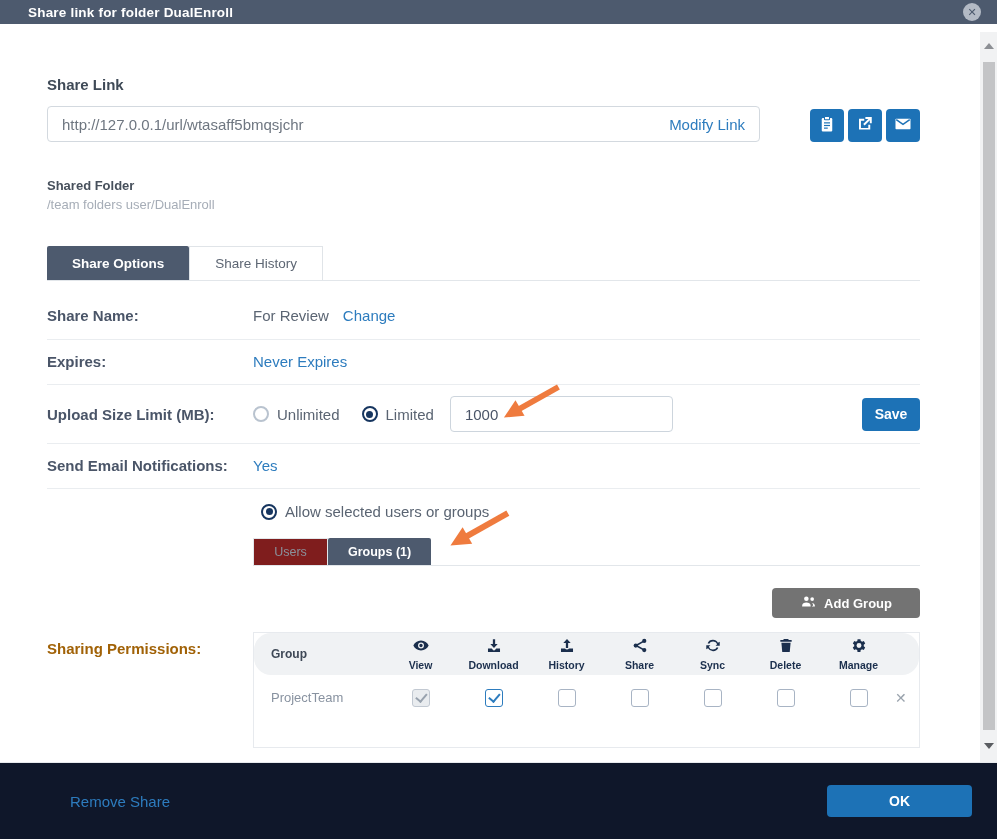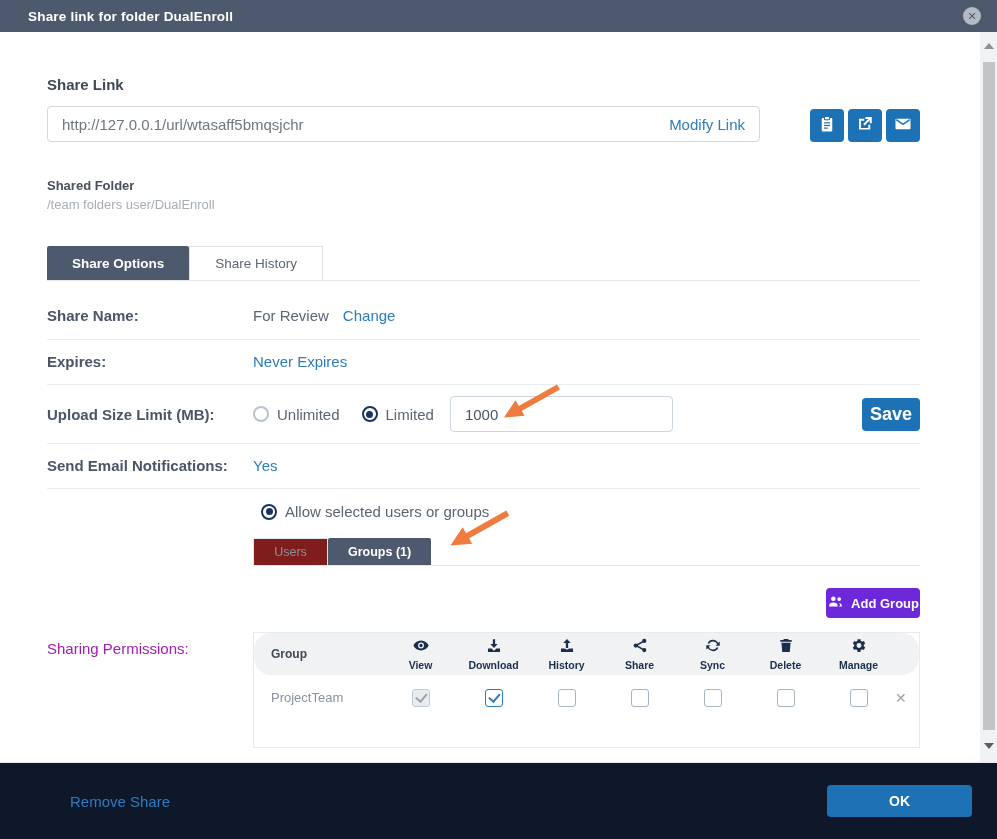--- a/index.html
+++ b/index.html
@@ -1,21 +1,21 @@
 <!DOCTYPE html>
 <html><head>
 <meta charset="utf-8">
 <style>
   html,body{margin:0;padding:0;}
   body{width:997px;height:839px;overflow:hidden;background:#fff;
        font-family:"Liberation Sans","DejaVu Sans",sans-serif;}
   .app{position:relative;width:997px;height:839px;background:#fff;}
 
   
-  .hdr{position:absolute;top:0;left:0;right:0;height:32px;background:#4d5a6e;
+  .hdr{position:absolute;top:0;left:0;right:0;height:24px;background:#4d5a6e;
        display:flex;align-items:center;padding:0 16px 0 28px;box-sizing:border-box;}
   .hdr-title{color:#fff;font-size:13.5px;font-weight:bold;letter-spacing:.2px;}
   .hdr-close{margin-left:auto;width:18px;height:18px;border-radius:50%;background:#b3bac5;
        display:flex;align-items:center;justify-content:center;cursor:pointer;
        color:#4d5a6e;font-size:11px;font-weight:bold;line-height:1;}
 
   
   .sb{position:absolute;top:32px;right:0;width:17px;bottom:77px;background:#f1f2f3;}
   .sb-btn{position:absolute;left:0;width:17px;height:16px;display:flex;align-items:center;justify-content:center;}
   .sb-up{top:6px;}  .sb-down{bottom:8px;}
@@ -65,41 +65,41 @@
        box-sizing:border-box;flex:none;position:relative;cursor:pointer;}
   .radio.checked{border-color:#16355f;}
   .radio.checked::after{content:"";position:absolute;left:2.5px;top:2.5px;right:2.5px;bottom:2.5px;
        background:#16355f;border-radius:50%;}
   .radio-lbl{font-size:15px;color:#5a6472;margin-left:8px;cursor:pointer;}
 
   .limit-input{width:223px;height:36px;border:1px solid #cdd5dd;border-radius:4px;
        font-size:15px;color:#4a5568;padding:0 14px;box-sizing:border-box;margin-left:16px;
        font-family:"Liberation Sans",sans-serif;}
   .save-btn{margin-left:auto;width:58px;height:33px;background:#1d72b6;color:#fff;border:none;
-       border-radius:4px;font-size:18px;font-weight:bold;cursor:pointer;font-family:"Liberation Sans",sans-serif;}
+       border-radius:4px;font-size:14px;font-weight:bold;cursor:pointer;font-family:"Liberation Sans",sans-serif;}
 
   
   .access-radio-row{display:flex;align-items:center;padding:14px 0 12px;}
   .spacer{width:206px;flex:none;}
   .ind8{margin-left:8px;}
   .sub-tabs{margin-left:206px;width:667px;display:flex;border-bottom:1px solid #e2e6ea;margin-top:6px;}
   .stab{height:27px;display:flex;align-items:center;justify-content:center;padding:0 20px;
        font-size:12.5px;cursor:pointer;box-sizing:border-box;}
   .stab.inactive{background:#7f1d1d;color:#8a919b;border:1px solid #e3e7eb;border-bottom:none;min-width:75px;}
   .stab.active{background:#4d5a6e;color:#fff;font-weight:bold;min-width:99px;border-radius:2px 2px 0 0;}
 
   .addgroup-row{display:flex;justify-content:flex-end;padding-top:22px;}
-  .add-group-btn{height:30px;background:#6d28d9;color:#fff;border:none;border-radius:4px;
-       font-size:13px;font-weight:bold;display:flex;align-items:center;gap:7px;padding:0 1px;
+  .add-group-btn{height:30px;background:#737373;color:#fff;border:none;border-radius:4px;
+       font-size:13px;font-weight:bold;display:flex;align-items:center;gap:7px;padding:0 28px;
        cursor:pointer;font-family:"Liberation Sans",sans-serif;}
   .add-group-btn svg{width:17px;height:17px;}
 
   
   .perm-section{display:flex;margin-top:14px;}
-  .perm-label{width:206px;flex:none;font-size:15px;font-weight:normal;color:#a21caf;padding-top:8px;}
+  .perm-label{width:206px;flex:none;font-size:15px;font-weight:bold;color:#a16207;padding-top:8px;}
   .ptable{width:667px;border:1px solid #e7eaee;box-sizing:border-box;}
   .pt-head{display:flex;align-items:center;background:#f0f2f4;height:42px;border-radius:17px;}
   .col-group{width:130px;flex:none;padding-left:17px;box-sizing:border-box;font-size:12px;
        font-weight:bold;color:#3e4856;}
   .col-perm{width:73px;flex:none;display:flex;flex-direction:column;align-items:center;justify-content:center;}
   .col-perm svg{width:18px;height:17px;}
   .col-perm-lbl{font-size:10.5px;font-weight:bold;color:#1b2f4d;margin-top:1px;}
   .pt-row{display:flex;align-items:center;height:45px;background:#fff;}
   .cell-group{width:130px;flex:none;padding-left:17px;box-sizing:border-box;font-size:13px;color:#8892a0;}
   .cell-perm{width:73px;flex:none;display:flex;justify-content:center;}

